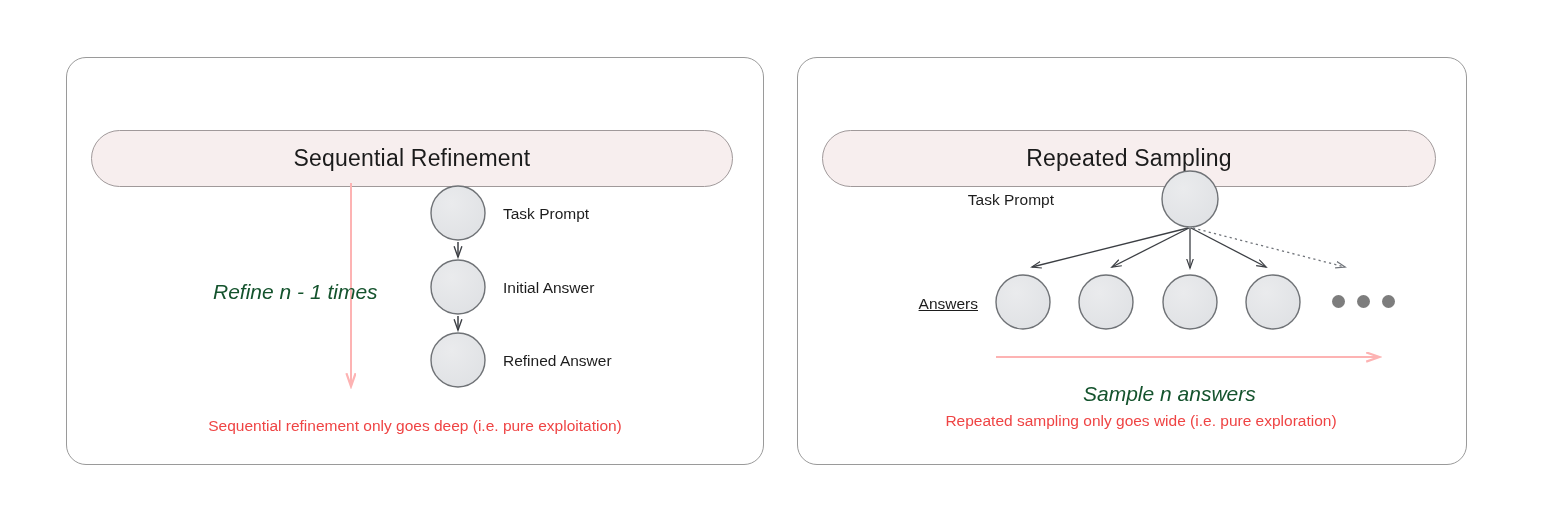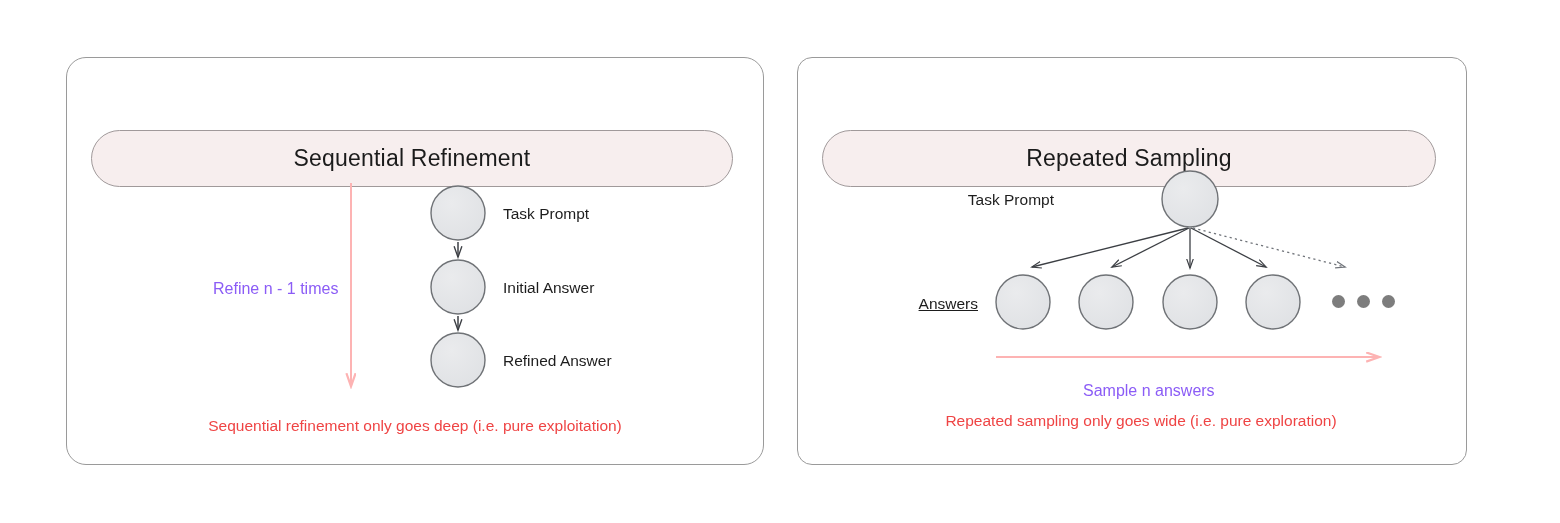--- a/index.html
+++ b/index.html
@@ -25,21 +25,21 @@
   .panel {
     position: absolute;
     top: 57px;
     height: 408px;
     background: #ffffff;
     border: 1px solid #9a9a9a;
     border-radius: 20px;
     box-sizing: border-box;
   }
   #panel-left  { left: 66px;  width: 698px; }
-  #panel-right { left: 797px; width: 670px; border-radius: 15px; }
+  #panel-right { left: 797px; width: 670px; }
 
   
   .title-pill {
     position: absolute;
     top: 36px;
     left: 24px;
     right: 30px;
     height: 57px;
     background: #f7eeee;
     border: 1px solid #a0999a;
@@ -67,24 +67,25 @@
   
   .node-label {
     position: absolute;
     font-size: 15.5px;
     color: #1d1d1d;
     white-space: nowrap;
     line-height: 1;
   }
   .accent-label {
     position: absolute;
-    font-size: 16px;
-    color: #8b5cf6;
+    font-size: 21px;
+    color: #14532d;
     white-space: nowrap;
     line-height: 1;
+    font-style: italic;
   }
   .caption {
     position: absolute;
     font-size: 15.5px;
     color: #ef4444;
     white-space: nowrap;
     line-height: 1;
     text-align: center;
   }
   .dots-row {

